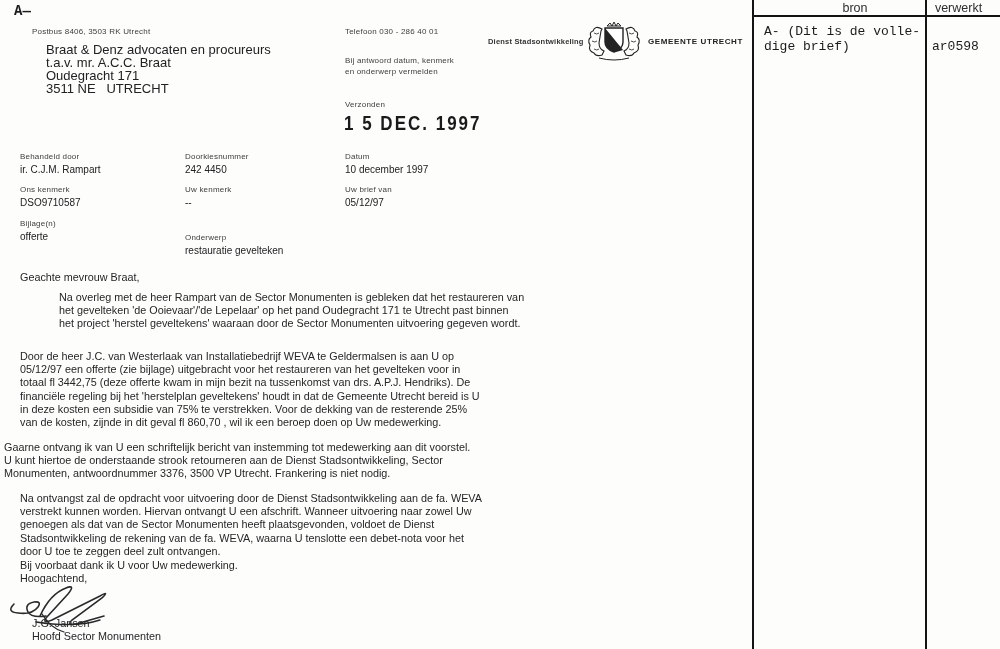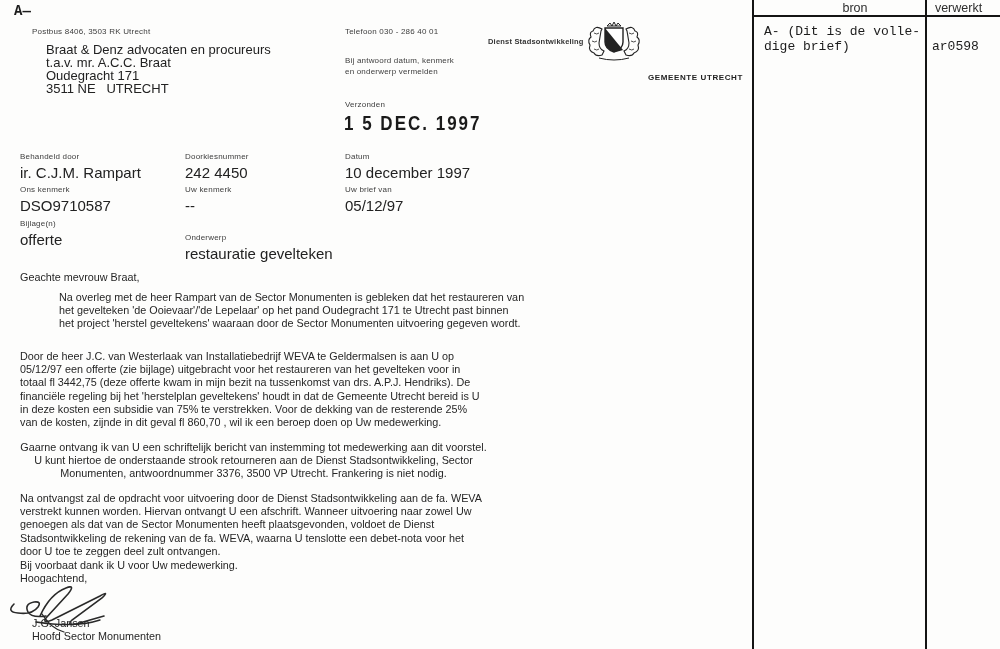--- a/index.html
+++ b/index.html
@@ -9,21 +9,21 @@
     font-family:"Liberation Sans",sans-serif;
     color:#2b2b2b;
     -webkit-font-smoothing:antialiased;
   }
   .abs{position:absolute;}
   
   .tw{font-family:"Liberation Mono",monospace;color:#1c1c1c;}
   
   .smallprint{font-size:8px;color:#3d3d3d;letter-spacing:.2px;}
   .fieldlabel{font-size:8px;color:#3d3d3d;letter-spacing:.2px;margin-bottom:3px;}
-  .fieldvalue{font-size:15px;color:#222;}
+  .fieldvalue{font-size:10px;color:#222;}
   .bodytext{font-size:10.8px;line-height:13.2px;color:#262626;width:467px;text-align:left;}
   
   .stamp{
     font-size:17px;font-weight:bold;color:#1a1a1a;
     letter-spacing:2px;transform:scaleY(1.15);transform-origin:left top;
   }
   
   .vline{position:absolute;top:0;bottom:0;width:2px;background:#141414;}
   .hline{position:absolute;height:2px;background:#141414;}
   .colhead{font-size:12.5px;color:#2e2e2e;text-align:center;position:absolute;top:1px;}
@@ -66,21 +66,21 @@
     <path d="M17 9 q-7 -4 -9 2 q-4 1 -2 6 q-4 3 -1 8 q-2 6 4 8 q2 4 8 2 l2 -4 q-5 -2 -5 -8 l2 -12 z" fill="none" stroke="#222" stroke-width="1.1"></path>
     <path d="M9 13 q3 2 5 0 M7 21 q3 2 5 0 M9 29 q3 2 5 0" fill="none" stroke="#222" stroke-width=".8"></path>
 
     <path d="M41 9 q7 -4 9 2 q4 1 2 6 q4 3 1 8 q2 6 -4 8 q-2 4 -8 2 l-2 -4 q5 -2 5 -8 l-2 -12 z" fill="none" stroke="#222" stroke-width="1.1"></path>
     <path d="M44 13 q3 2 5 0 M46 21 q3 2 5 0 M44 29 q3 2 5 0" fill="none" stroke="#222" stroke-width=".8"></path>
 
     <path d="M14 38 q15 4 30 0" fill="none" stroke="#222" stroke-width="1"></path>
   </svg>
 </div>
 
-<div class="abs org-caps" style="left:648px;top:37px;margin-top:36px;">GEMEENTE UTRECHT</div>
+<div class="abs org-caps" style="left:648px;top:37px;">GEMEENTE UTRECHT</div>
 
 <div class="abs smallprint" style="left:345px;top:100px;">Verzonden</div>
 
 <div class="abs stamp" style="left:344px;top:113px;">1 5 DEC. 1997</div>
 
 <div class="abs" style="left:20px;top:152px;">
   <div class="fieldlabel">Behandeld door</div>
   <div class="fieldvalue">ir. C.J.M. Rampart</div>
 </div>
 <div class="abs" style="left:185px;top:152px;">
@@ -113,21 +113,21 @@
   <div class="fieldlabel">Onderwerp</div>
   <div class="fieldvalue">restauratie gevelteken</div>
 </div>
 
 <div class="abs bodytext" style="left:20px;top:271px;">Geachte mevrouw Braat,</div>
 
 <div class="abs bodytext" style="left:20px;top:291px;margin-left:39px;">Na overleg met de heer Rampart van de Sector Monumenten is gebleken dat het restaureren van het gevelteken 'de Ooievaar'/'de Lepelaar' op het pand Oudegracht 171 te Utrecht past binnen het project 'herstel geveltekens' waaraan door de Sector Monumenten uitvoering gegeven wordt.</div>
 
 <div class="abs bodytext" style="left:20px;top:350px;">Door de heer J.C. van Westerlaak van Installatiebedrijf WEVA te Geldermalsen is aan U op 05/12/97 een offerte (zie bijlage) uitgebracht voor het restaureren van het gevelteken voor in totaal fl 3442,75 (deze offerte kwam in mijn bezit na tussenkomst van drs. A.P.J. Hendriks). De financiële regeling bij het 'herstelplan geveltekens' houdt in dat de Gemeente Utrecht bereid is U in deze kosten een subsidie van 75% te verstrekken. Voor de dekking van de resterende 25% van de kosten, zijnde in dit geval fl 860,70 , wil ik een beroep doen op Uw medewerking.</div>
 
-<div class="abs bodytext" style="left:20px;top:441px;text-align:center;">Gaarne ontvang ik van U een schriftelijk bericht van instemming tot medewerking aan dit voorstel. U kunt hiertoe de onderstaande strook retourneren aan de Dienst Stadsontwikkeling, Sector Monumenten, antwoordnummer 3376, 3500 VP Utrecht. Frankering is niet nodig.</div>
+<div class="abs bodytext" style="left:4px;top:441px;">Gaarne ontvang ik van U een schriftelijk bericht van instemming tot medewerking aan dit voorstel. U kunt hiertoe de onderstaande strook retourneren aan de Dienst Stadsontwikkeling, Sector Monumenten, antwoordnummer 3376, 3500 VP Utrecht. Frankering is niet nodig.</div>
 
 <div class="abs bodytext" style="left:20px;top:492px;">Na ontvangst zal de opdracht voor uitvoering door de Dienst Stadsontwikkeling aan de fa. WEVA verstrekt kunnen worden. Hiervan ontvangt U een afschrift. Wanneer uitvoering naar zowel Uw genoegen als dat van de Sector Monumenten heeft plaatsgevonden, voldoet de Dienst Stadsontwikkeling de rekening van de fa. WEVA, waarna U tenslotte een debet-nota voor het door U toe te zeggen deel zult ontvangen.</div>
 
 <div class="abs bodytext" style="left:20px;top:559px;">Bij voorbaat dank ik U voor Uw medewerking.</div>
 
 <div class="abs bodytext" style="left:20px;top:572px;">Hoogachtend,</div>
 
 <div class="abs" style="left:6px;top:578px;">
   <svg width="190" height="55" viewBox="0 0 190 55">
     <path d="M8 26 q-8 8 4 9 q14 2 20 -6 q4 -6 -4 -5 q-10 2 -6 10 q3 6 18 4" fill="none" stroke="#2a2a2a" stroke-width="1.6" stroke-linecap="round"></path>

